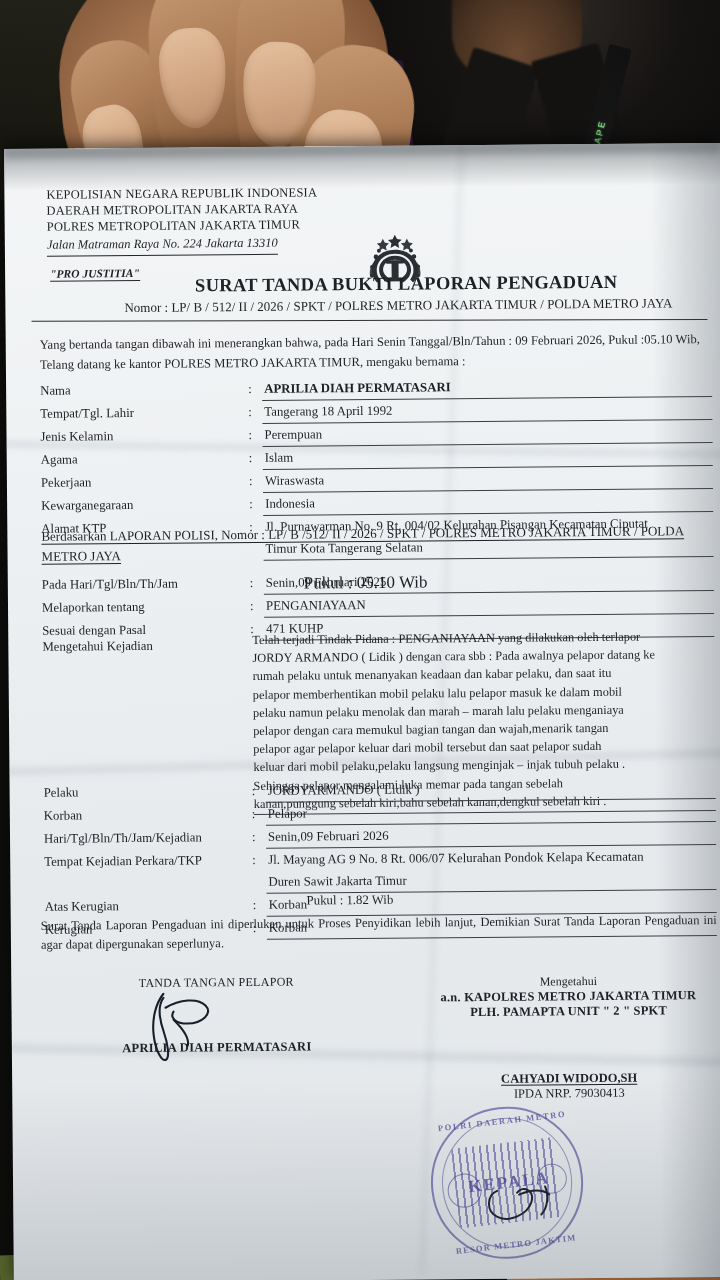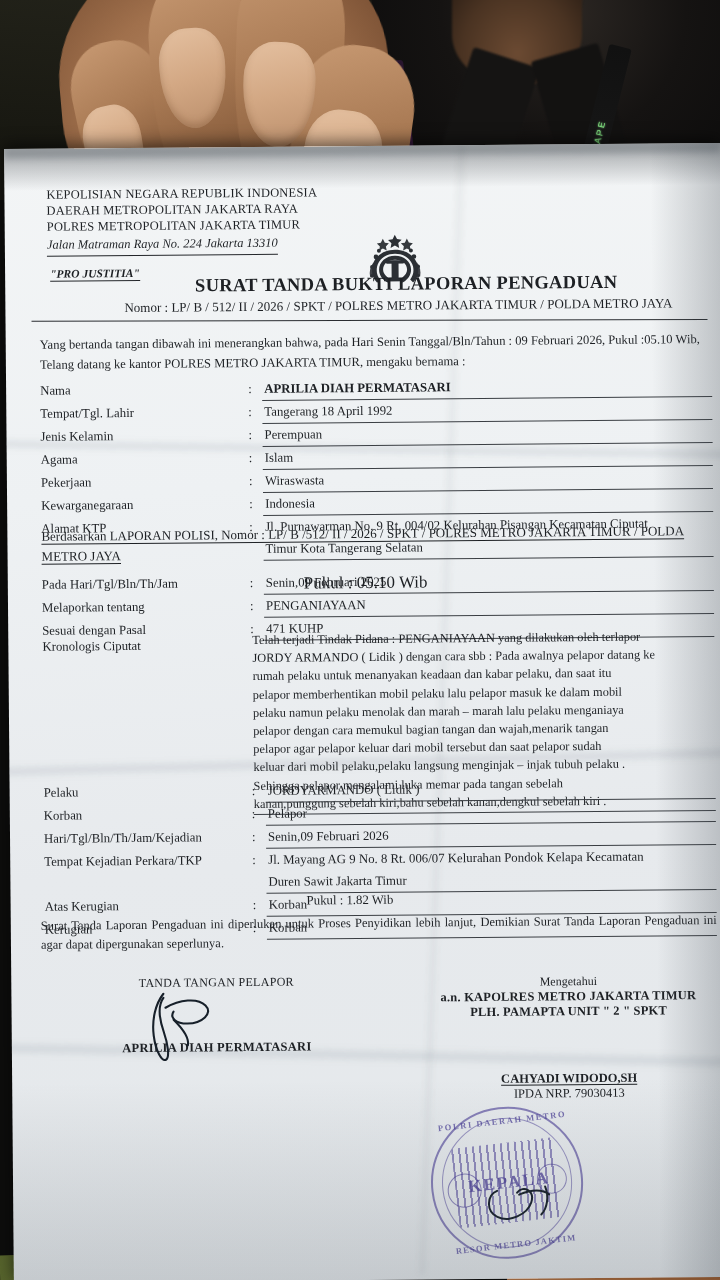--- a/index.html
+++ b/index.html
@@ -439,21 +439,21 @@
         <div class="col">:</div>
         <div class="val">PENGANIAYAAN</div>
       </div>
       <div class="row">
         <div class="lab">Sesuai dengan Pasal</div>
         <div class="col">:</div>
         <div class="val">471 KUHP</div>
       </div>
     </div>
 
-    <div class="krono-label">Kronologis Ciputat</div>
+    <div class="krono-label">Mengetahui Kejadian</div>
     <div class="krono-body">
       <span class="jline">Telah terjadi Tindak Pidana : PENGANIAYAAN yang dilakukan oleh terlapor</span>
       <span class="jline">JORDY ARMANDO ( Lidik ) dengan cara sbb : Pada awalnya pelapor datang ke</span>
       <span class="jline">rumah pelaku untuk menanyakan keadaan dan kabar pelaku, dan saat itu</span>
       <span class="jline">pelapor memberhentikan mobil pelaku lalu pelapor masuk ke dalam mobil</span>
       <span class="jline">pelaku namun pelaku menolak dan marah – marah lalu pelaku menganiaya</span>
       <span class="jline">pelapor  dengan cara memukul bagian tangan dan wajah,menarik tangan</span>
       <span class="jline">pelapor agar pelapor keluar dari mobil tersebut dan saat pelapor sudah</span>
       <span class="jline">keluar dari mobil pelaku,pelaku langsung menginjak – injak tubuh pelaku .</span>
       <span class="jline">Sehingga  pelapor  mengalami  luka  memar  pada     tangan   sebelah</span>

